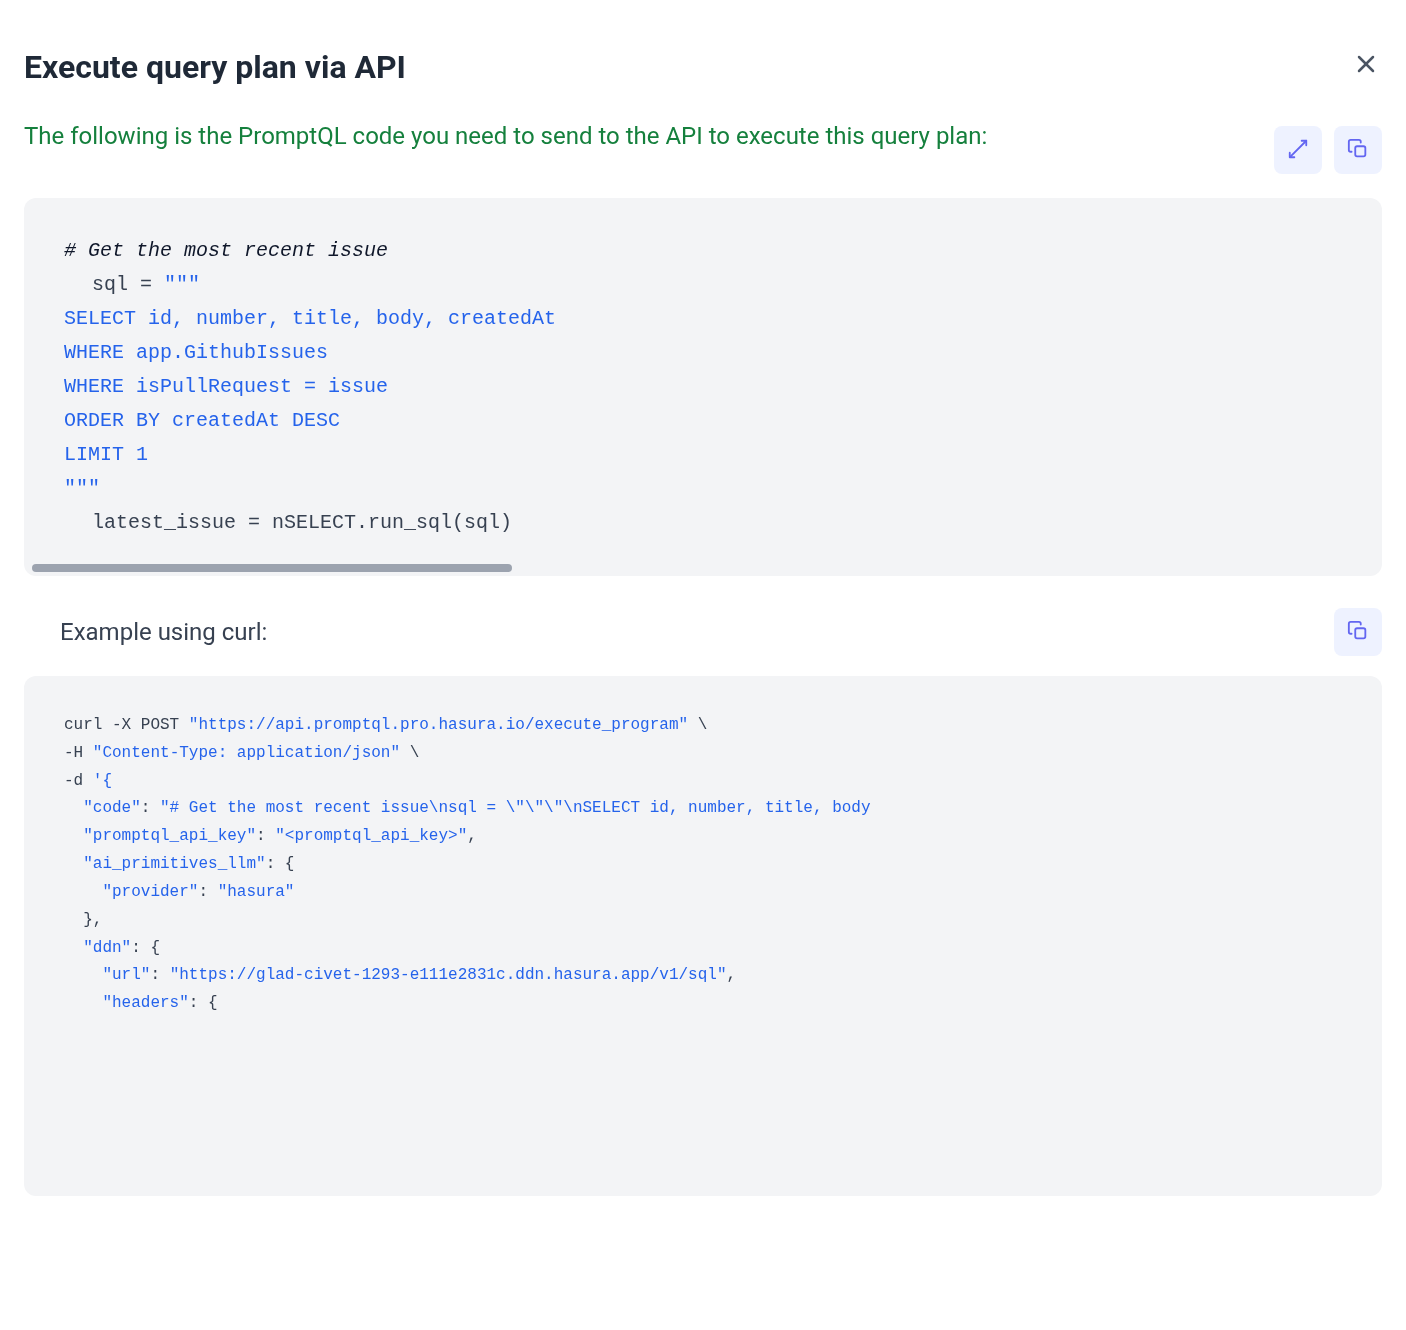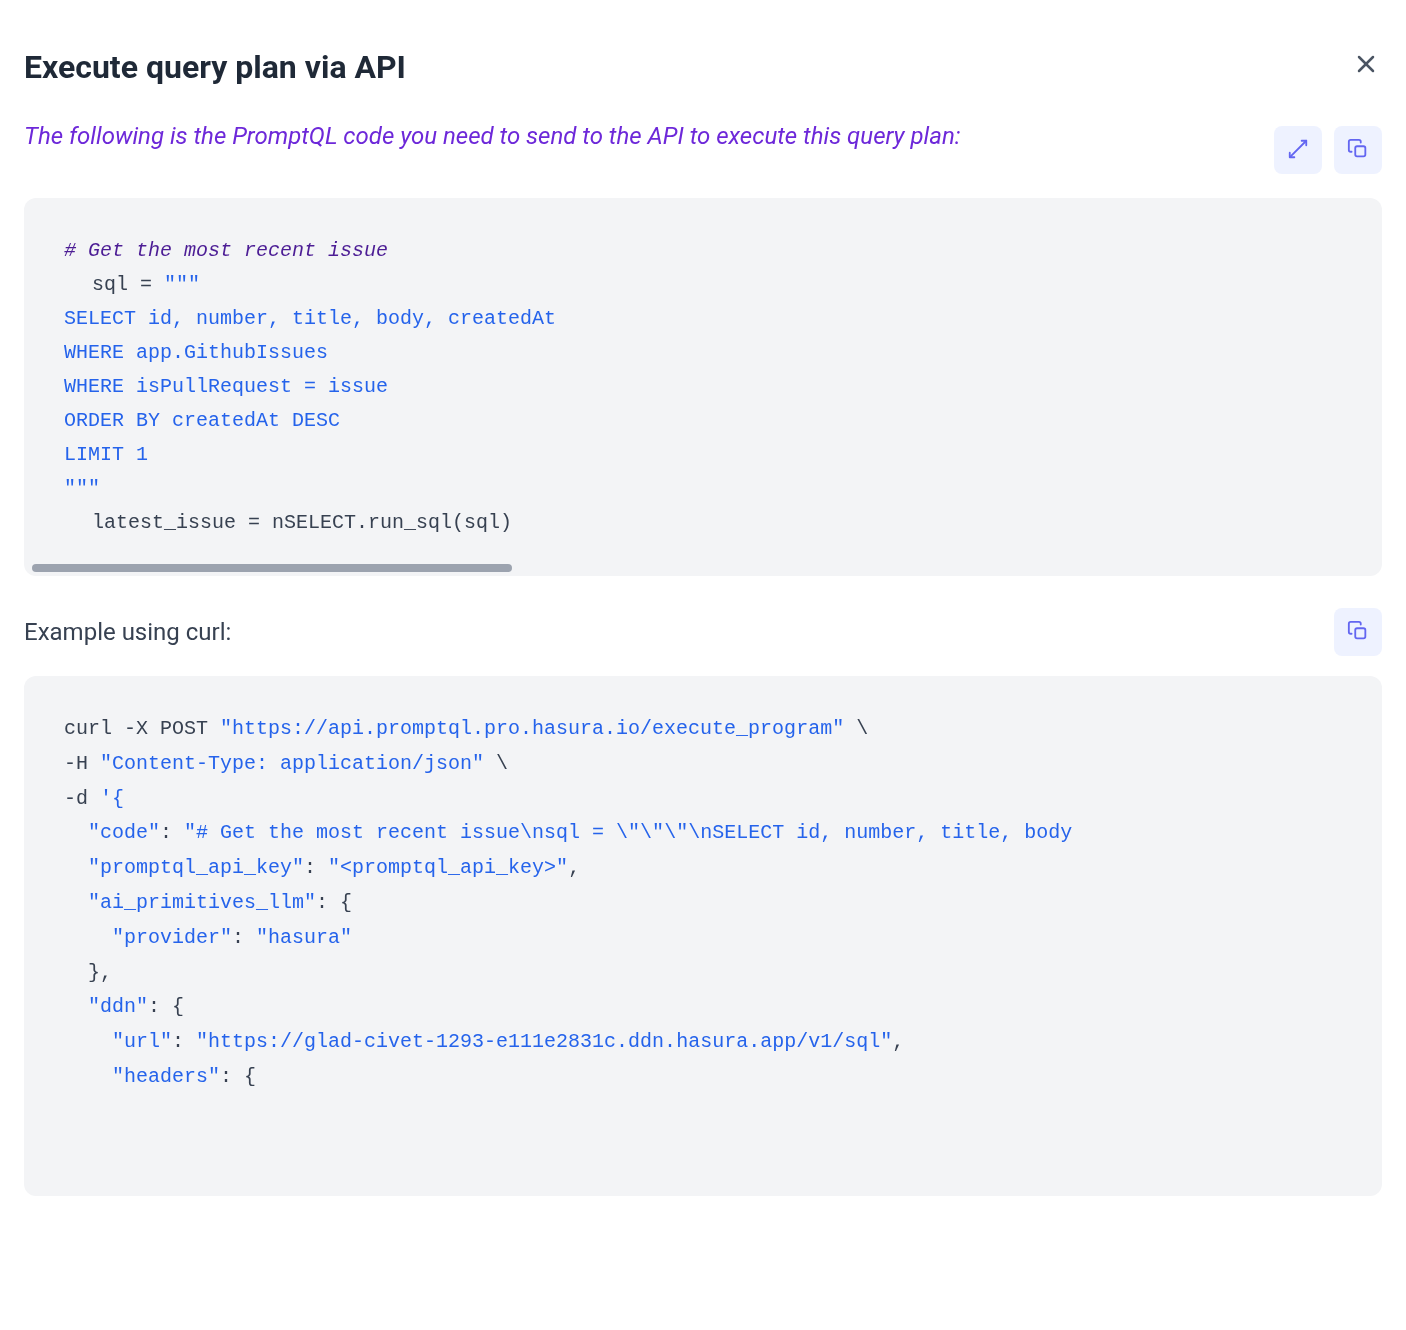--- a/index.html
+++ b/index.html
@@ -38,24 +38,23 @@
     }
     .intro-row {
       display: flex;
       justify-content: space-between;
       align-items: flex-start;
       gap: 24px;
       margin-bottom: 24px;
     }
     .intro-text {
       font-size: 24px;
-      color: #6d28d9;
+      color: #15803d;
       line-height: 1.5;
       flex: 1;
-      font-style: italic;
     }
     .action-buttons {
       display: flex;
       gap: 12px;
       flex-shrink: 0;
       margin-top: 8px;
     }
     .icon-btn {
       background: #eef2ff;
       border: none;
@@ -76,37 +75,38 @@
       overflow-x: auto;
       position: relative;
     }
     .code-block pre {
       font-family: "SF Mono", Monaco, Menlo, Consolas, "Courier New", monospace;
       font-size: 20px;
       line-height: 1.7;
       white-space: pre;
       color: #374151;
     }
-    .code-block .comment { color: #4c1d95; font-style: italic; }
+    .code-block .comment { color: #0f172a; font-style: italic; }
     .code-block .ident { color: #374151; margin-left: 28px; }
     .code-block .str { color: #2563eb; }
     .scroll-indicator {
       position: absolute;
       bottom: 4px;
       left: 8px;
       width: 480px;
       height: 8px;
       background: #9ca3af;
       border-radius: 4px;
     }
     .example-row {
       display: flex;
       justify-content: space-between;
       align-items: center;
       margin-bottom: 20px;
+      margin-left: 36px;
     }
     .example-label {
       font-size: 24px;
       color: #374151;
     }
     .copy-btn-solo {
       background: #eef2ff;
       border: none;
       border-radius: 8px;
       width: 48px;
@@ -119,21 +119,21 @@
     }
     .curl-block {
       background: #f3f4f6;
       border-radius: 12px;
       padding: 36px 40px 0 40px;
       overflow: hidden;
       height: 520px;
     }
     .curl-block pre {
       font-family: "SF Mono", Monaco, Menlo, Consolas, "Courier New", monospace;
-      font-size: 20px;
+      font-size: 16px;
       line-height: 1.74;
       white-space: pre;
       color: #374151;
     }
     .curl-block .cmd { color: #374151; }
     .curl-block .flag { color: #374151; }
     .curl-block .url { color: #2563eb; }
     .curl-block .jstr { color: #2563eb; }
     .curl-block .jkey { color: #2563eb; }
     .curl-block .punct { color: #374151; }

